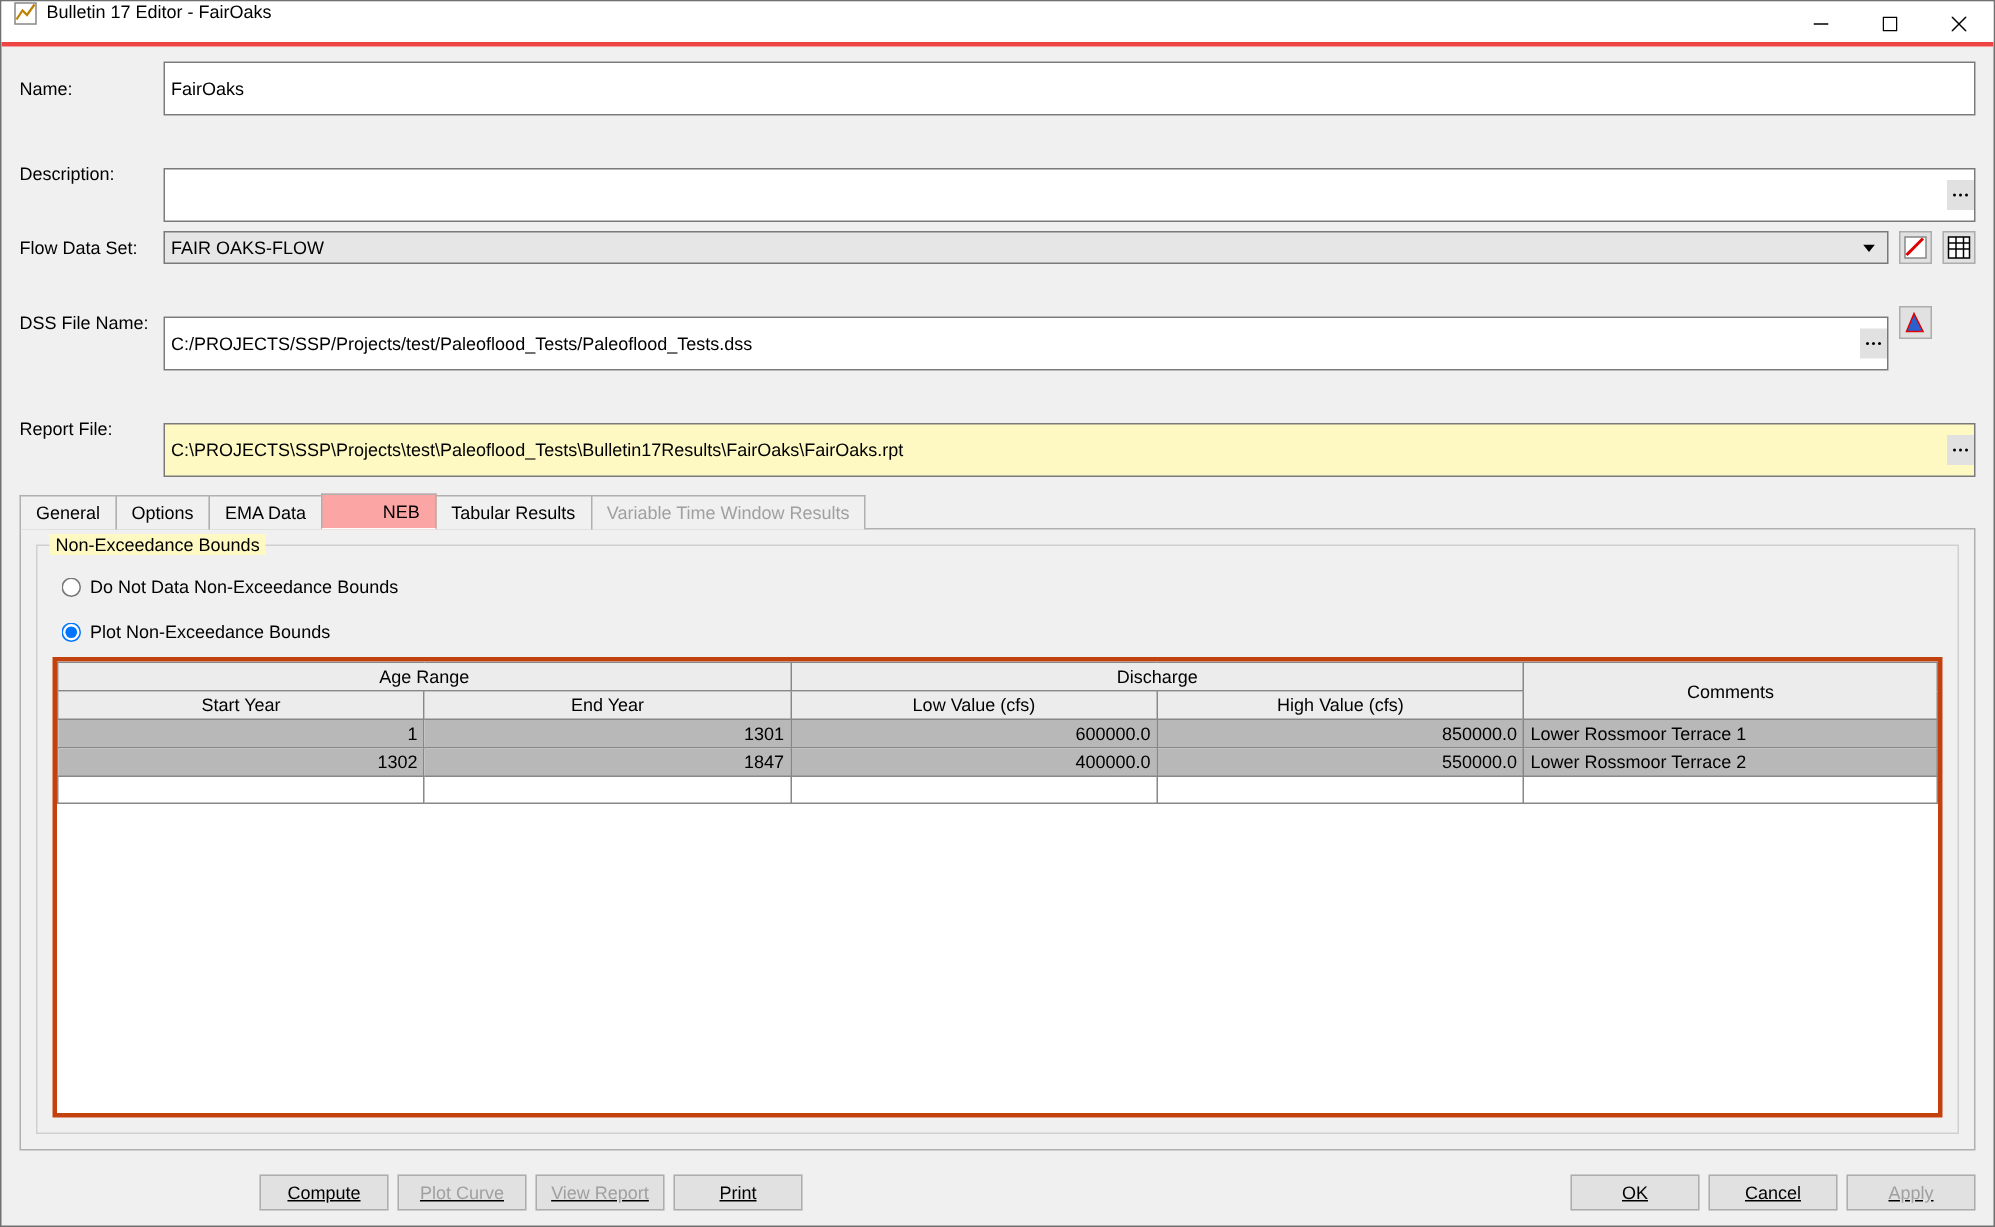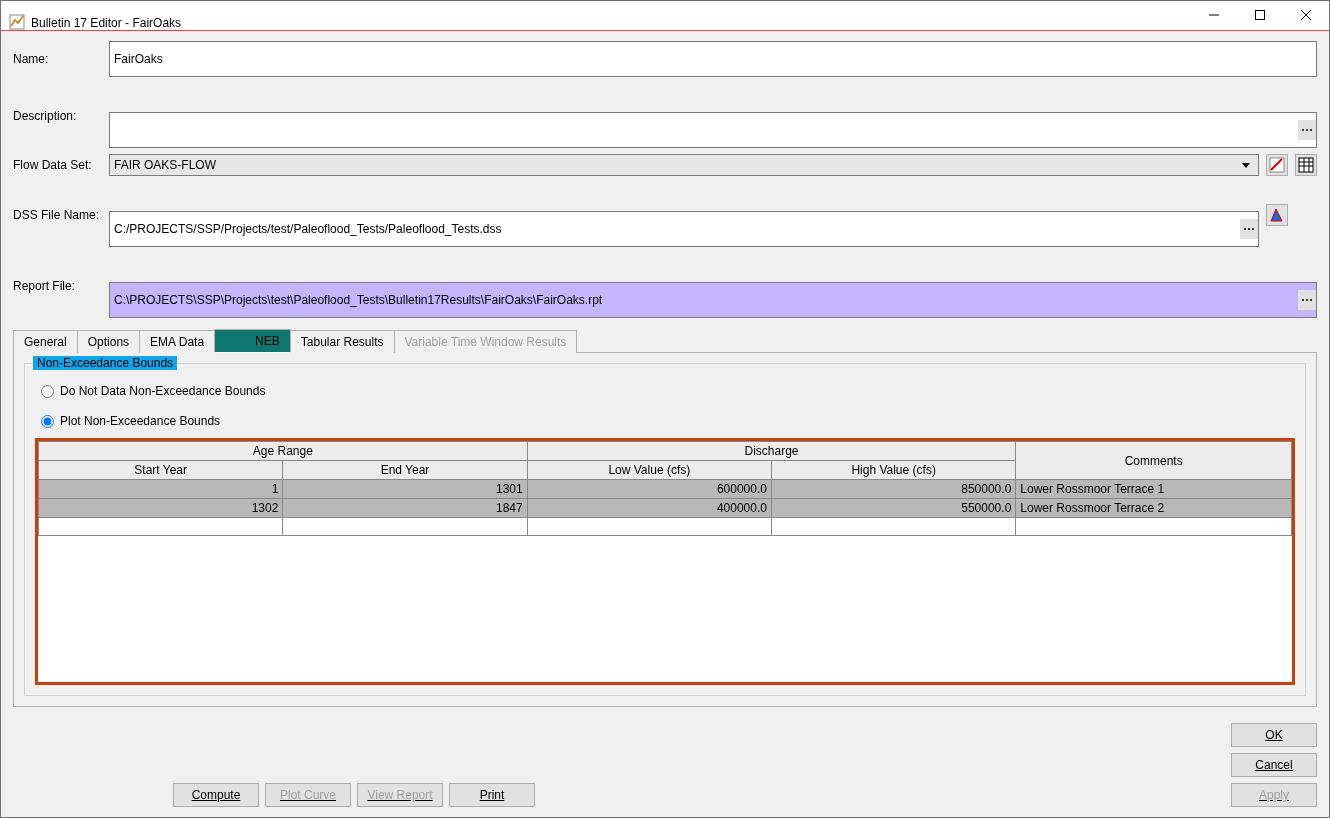--- a/index.html
+++ b/index.html
@@ -18,23 +18,23 @@
     height: 818px;
     border: 1px solid #707070;
     display: flex;
     flex-direction: column;
     background: #f0f0f0;
   }
   .titlebar {
     height: 30px;
     background: #fff;
     display: flex;
-    align-items: flex-end;
+    align-items: flex-start;
     padding: 0 0 0 8px;
-    border-bottom: 1px solid #ef4444;
+    border-bottom: 3px solid #ef4444;
   }
   .titlebar-icon {
     width: 16px; height: 16px;
     margin-right: 6px;
     display: inline-flex;
   }
   .titlebar-text { flex: 1; color: #000; }
   .win-controls { display: flex; }
   .win-btn {
     width: 46px; height: 30px;
@@ -58,21 +58,21 @@
   }
   .form-input {
     flex: 1;
     height: 36px;
     border: 1px solid #7a7a7a;
     background: #fff;
     padding: 0 4px;
     font: inherit;
     line-height: 20px;
   }
-  .form-input.readonly { background: #c4b5fd; color: #000; }
+  .form-input.readonly { background: #fef9c3; color: #000; }
   .form-select {
     flex: 1;
     height: 22px;
     border: 1px solid #7a7a7a;
     background: #e6e6e6;
     padding: 0 4px;
     position: relative;
     display: flex;
     align-items: center;
   }
@@ -106,21 +106,21 @@
   .tab {
     padding: 4px 10px;
     border: 1px solid #b0b0b0;
     border-bottom: none;
     background: #f0f0f0;
     margin-right: -1px;
     position: relative;
     top: 1px;
   }
   .tab.active {
-    background: #0f766e;
+    background: #fca5a5;
     border-bottom: 1px solid #fff;
     z-index: 2;
     padding-left: 40px;
   }
   .tab.disabled { color: #a0a0a0; }
 
   .tab-panel {
     margin: 0 12px 8px 12px;
     border: 1px solid #b0b0b0;
     background: #f0f0f0;
@@ -134,21 +134,21 @@
     border: 1px solid #d0d0d0;
     padding: 12px 10px 10px 10px;
     position: relative;
     flex: 1;
     display: flex;
     flex-direction: column;
   }
   .groupbox-title {
     position: absolute;
     top: -8px; left: 8px;
-    background: #0ea5e9;
+    background: #fef9c3;
     padding: 0 4px;
     text-align: center;
   }
   .radio-row { display: flex; align-items: center; margin: 6px 0 10px 6px; gap: 6px; }
   .radio-row input { margin: 0; }
   .radio-row.first { margin-top: 8px; }
 
   .table-wrap {
     flex: 1;
     border: 3px solid #c2410c;
@@ -177,21 +177,21 @@
   .neb td.num { text-align: right; }
   .neb td.txt { text-align: left; }
 
   .button-bar {
     padding: 8px 12px 10px 12px;
     display: flex;
     align-items: flex-end;
     text-decoration: underline;
   }
   .button-bar .left { display: flex; gap: 6px; margin-left: 160px; }
-  .button-bar .right { margin-left: auto; display: flex; gap: 6px; flex-direction: column; }
+  .button-bar .right { margin-left: auto; display: flex; gap: 6px; }
   .btn {
     min-width: 86px; height: 24px;
     border: 1px solid #adadad;
     background: #e1e1e1;
     font: inherit;
     padding: 0 8px;
   }
   .btn:disabled { color: #a0a0a0; }
 </style>
 </head>

